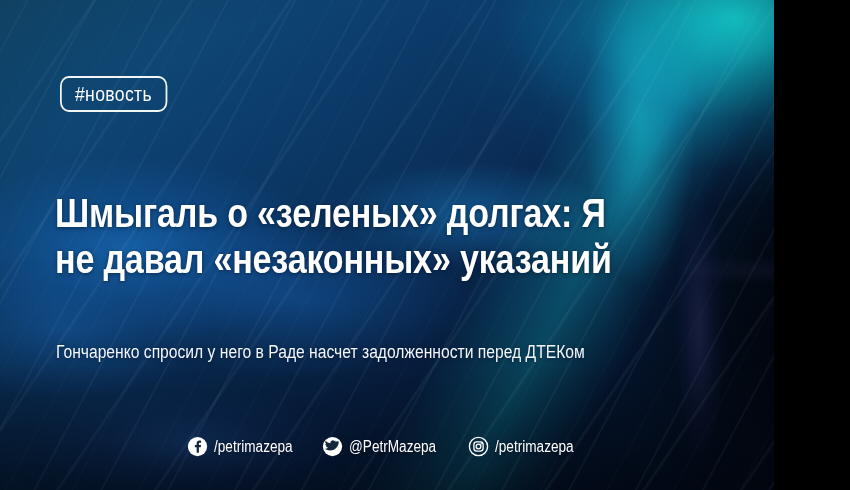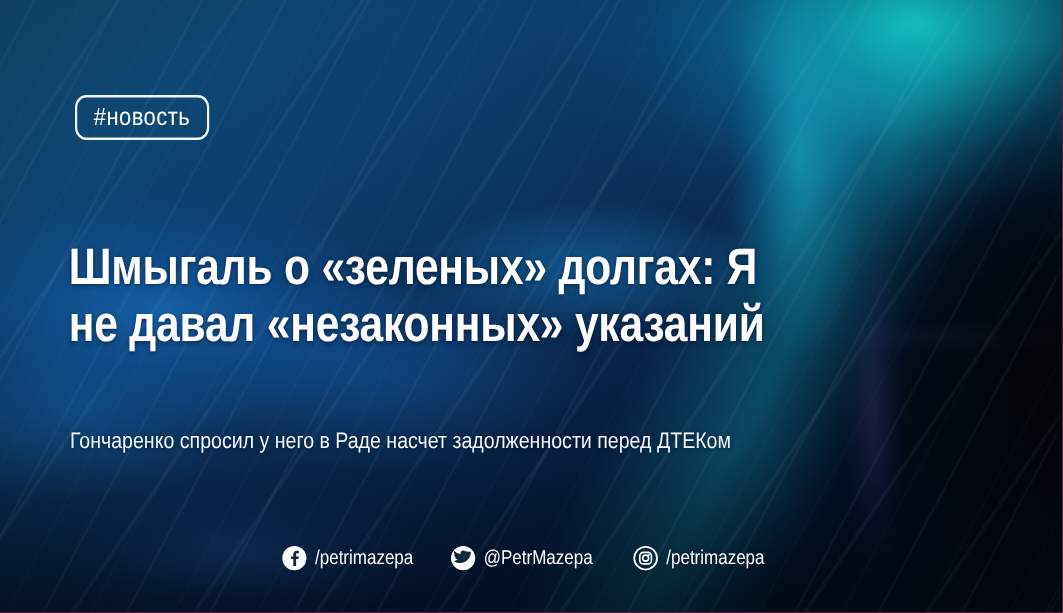--- a/index.html
+++ b/index.html
@@ -2,25 +2,25 @@
 <html><head>
 <meta charset="utf-8">
 <style>
   html, body {
     margin: 0;
     padding: 0;
     background: #000;
   }
   #card {
     position: relative;
-    width: 850px;
+    width: 774px;
     height: 490px;
     overflow: hidden;
     font-family: "Liberation Sans", sans-serif;
-    background: #ec4899;
+    background: #0f766e;
   }
 
   
   .bg {
     position: absolute;
     inset: 0;
     pointer-events: none;
   }
   #bg-base {
     background:

